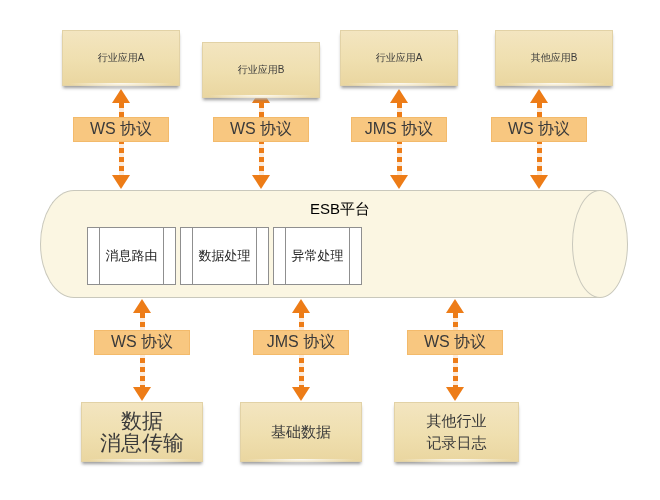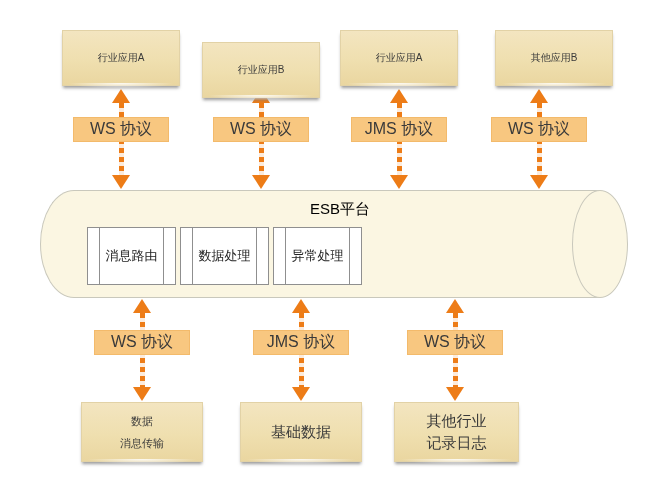--- a/index.html
+++ b/index.html
@@ -156,21 +156,21 @@
   <div class="proto-box" style="left:94px;top:330px;">
     <span>WS 协议</span>
   </div>
   <div class="proto-box" style="left:253px;top:330px;">
     <span>JMS 协议</span>
   </div>
   <div class="proto-box" style="left:407px;top:330px;">
     <span>WS 协议</span>
   </div>
 
-  <div class="app-box" style="left:81px;top:402px;width:122px;height:60px;font-size:11px;">
+  <div class="app-box" style="left:81px;top:402px;width:122px;height:60px;font-size:21px;">
     <span>数据</span>
     <span>消息传输</span>
   </div>
   <div class="app-box" style="left:240px;top:402px;width:122px;height:60px;font-size:15px;gap:36px;">
     <span>基础数据</span>
   </div>
   <div class="app-box" style="left:394px;top:402px;width:125px;height:60px;font-size:15px;">
     <span>其他行业</span>
     <span>记录日志</span>
   </div>

